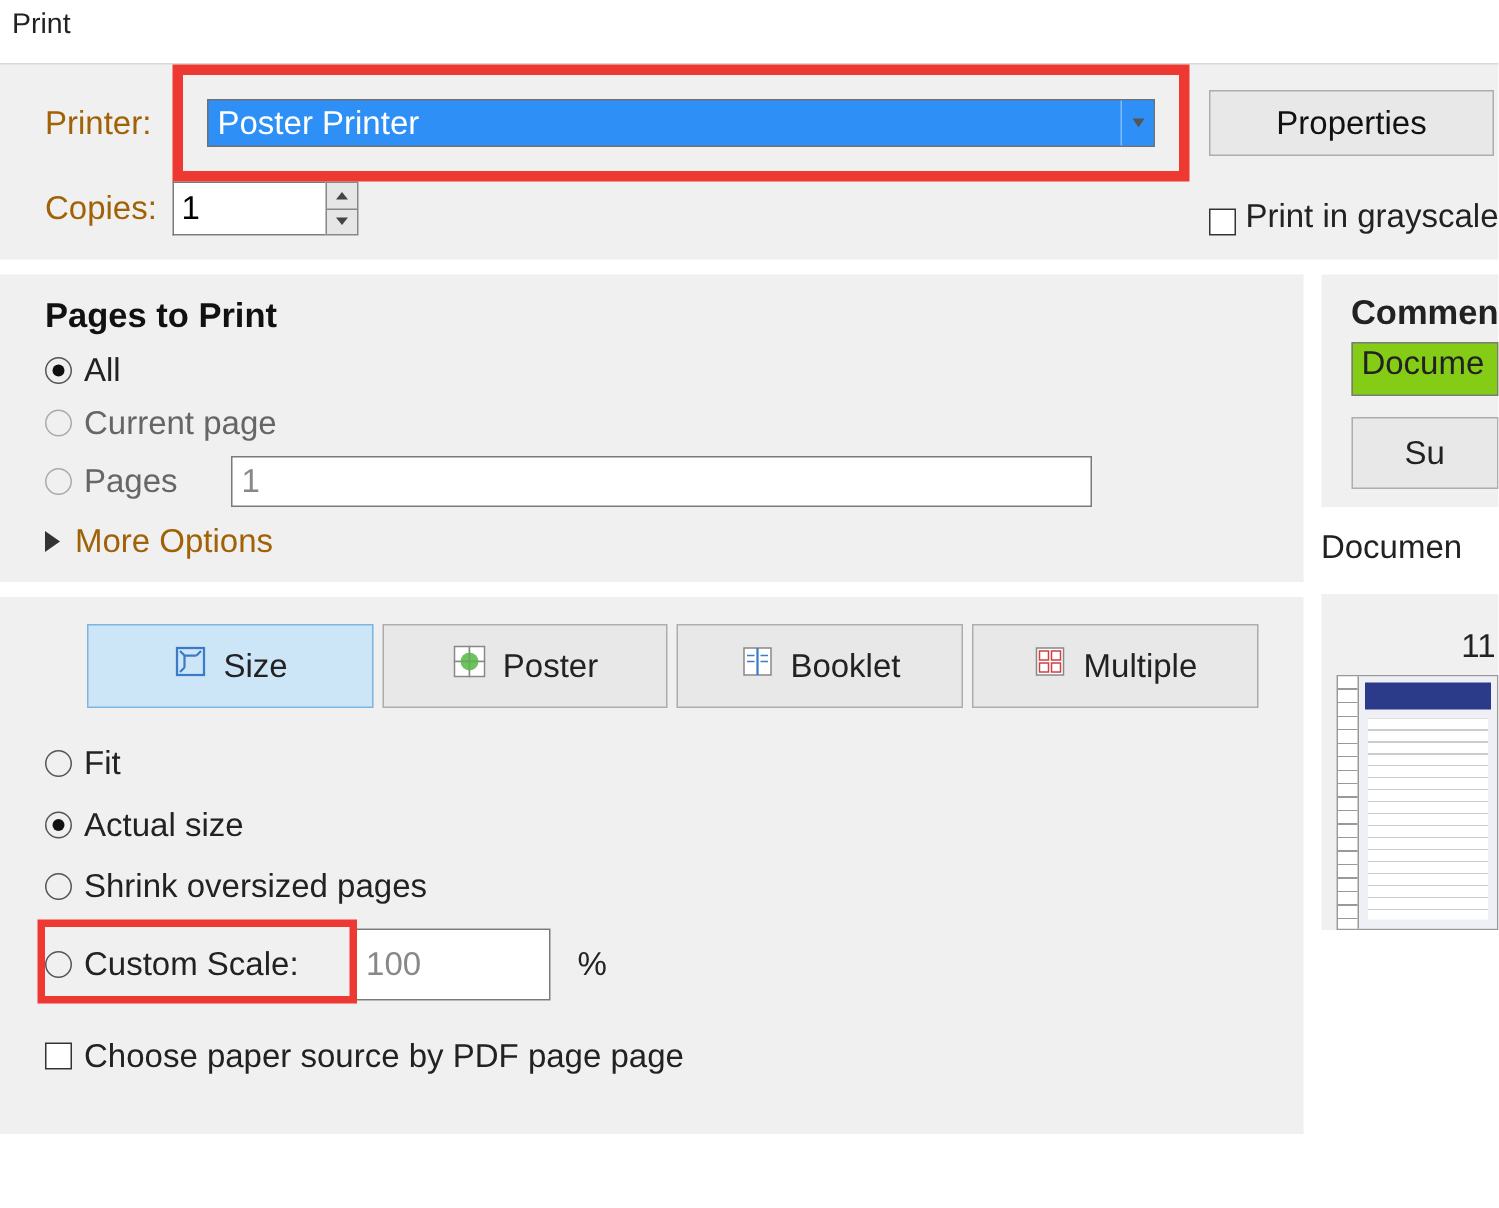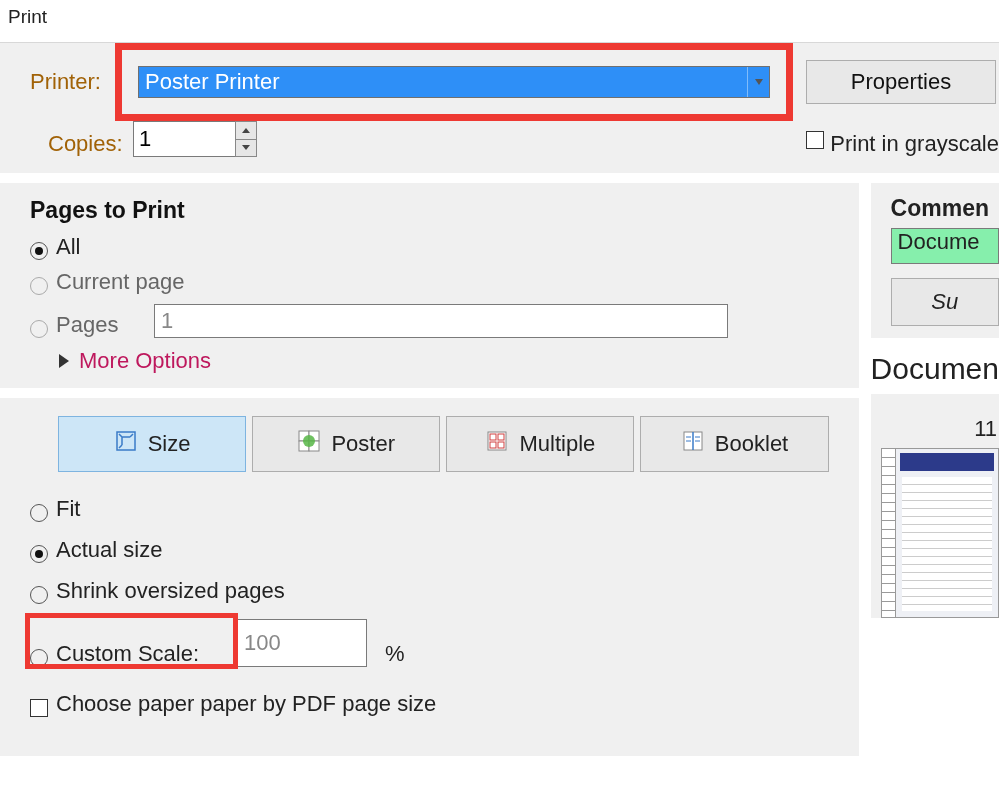--- a/index.html
+++ b/index.html
@@ -94,23 +94,22 @@
     border: 1px solid var(--btn-border);
     padding: 8px 24px;
     font-size: 22px;
     color: #111;
     cursor: pointer;
     width: 190px;
     text-align: center;
   }
   .copies-row {
     display: flex;
-    align-items: flex-end;
+    align-items: center;
     margin-top: 18px;
-    margin-left: 18px;
   }
   .copies-label {
     width: 115px;
     padding-left: 30px;
   }
   .spinner {
     display: flex;
     height: 36px;
   }
   .spinner input {
@@ -145,21 +144,21 @@
     border-right: 4px solid transparent;
   }
   .spinner-btns .up::after { border-bottom: 5px solid #444; }
   .spinner-btns .dn::after { border-top: 5px solid #444; }
 
   .grayscale {
     position: absolute;
     right: 0;
     bottom: 16px;
     display: flex;
-    align-items: flex-start;
+    align-items: flex-end;
     gap: 6px;
   }
   .cb {
     width: 18px; height: 18px;
     border: 1px solid #333;
     background: #fff;
   }
   
   .content-row {
     display: flex;
@@ -186,21 +185,21 @@
     margin: 0 0 10px 0;
     font-size: 23px;
     font-weight: 700;
     color: #111;
     display: flex;
     align-items: center;
     gap: 12px;
   }
   .radio-row, .check-row {
     display: flex;
-    align-items: flex-end;
+    align-items: center;
     gap: 8px;
     margin: 9px 0;
     font-size: 22px;
   }
   .radio {
     width: 18px; height: 18px;
     border: 1px solid #555;
     border-radius: 50%;
     display: inline-flex;
     align-items: center;
@@ -222,22 +221,21 @@
     border: 1px solid #7a7a7a;
     background: #fff;
     color: #888;
   }
   .more-opts {
     margin-top: 10px;
     display: flex;
     align-items: center;
     gap: 10px;
     font-size: 22px;
-    color: #be185d;
-    margin-left: 29px;
+    color: #a16207;
   }
   .triangle-right {
     width: 0; height: 0;
     border-top: 7px solid transparent;
     border-bottom: 7px solid transparent;
     border-left: 10px solid #333;
   }
   .info-icon {
     width: 26px; height: 26px;
     border-radius: 50%;
@@ -310,42 +308,41 @@
   }
   .rp-title {
     font-size: 23px;
     font-weight: 700;
     margin-bottom: 6px;
   }
   .rp-input {
     width: 100%;
     height: 36px;
     border: 1px solid #7a7a7a;
-    background: #86efac;
+    background: #84cc16;
     font-size: 22px;
     padding-left: 6px;
     overflow: hidden;
     white-space: nowrap;
   }
   .rp-btn {
     margin-top: 14px;
     width: 100%;
     background: var(--btn-bg);
     border: 1px solid var(--btn-border);
     padding: 10px 0;
     text-align: center;
     font-size: 22px;
     cursor: pointer;
     overflow: hidden;
     white-space: nowrap;
-    font-style: italic;
   }
   .right-label {
-    font-size: 30px;
-    padding: 14px 0 8px 0;
+    font-size: 22px;
+    padding: 14px 0 18px 0;
     overflow: hidden;
     white-space: nowrap;
   }
   .preview-dim {
     text-align: right;
     font-size: 22px;
     padding-right: 2px;
     margin-top: 22px;
   }
   .preview-box {
@@ -460,46 +457,46 @@
             <span class="icon-poster">
               <svg viewBox="0 0 24 24">
                   <rect x="2" y="2" width="10" height="10" fill="#fff" stroke="#888"></rect>
                   <rect x="12" y="2" width="10" height="10" fill="#fff" stroke="#888"></rect>
                   <rect x="2" y="12" width="10" height="10" fill="#fff" stroke="#888"></rect>
                   <rect x="12" y="12" width="10" height="10" fill="#fff" stroke="#888"></rect>
                   <circle cx="12" cy="12" r="6" fill="#57b647" opacity="0.85"></circle>
                 </svg>
             </span>
             <span>Poster</span>
-          </div>
-          <div class="tab">
-            <span class="icon-multiple">
-              <svg viewBox="0 0 24 24">
-                  <rect x="3" y="3" width="18" height="18" fill="#fff" stroke="#888"></rect>
-                  <rect x="5" y="5" width="6" height="6" fill="#fff" stroke="#d04040"></rect>
-                  <rect x="13" y="5" width="6" height="6" fill="#fff" stroke="#d04040"></rect>
-                  <rect x="5" y="13" width="6" height="6" fill="#fff" stroke="#d04040"></rect>
-                  <rect x="13" y="13" width="6" height="6" fill="#fff" stroke="#d04040"></rect>
-                </svg>
-            </span>
-            <span>Multiple</span>
           </div>
           <div class="tab">
             <span class="icon-booklet">
               <svg viewBox="0 0 24 24">
                   <rect x="3" y="3" width="18" height="18" fill="#fff" stroke="#888"></rect>
                   <line x1="12" y1="3" x2="12" y2="21" stroke="#3a7bc8" stroke-width="1.5"></line>
                   <line x1="5" y1="8" x2="10" y2="8" stroke="#3a7bc8"></line>
                   <line x1="5" y1="12" x2="10" y2="12" stroke="#3a7bc8"></line>
                   <line x1="14" y1="8" x2="19" y2="8" stroke="#3a7bc8"></line>
                   <line x1="14" y1="12" x2="19" y2="12" stroke="#3a7bc8"></line>
                 </svg>
             </span>
             <span>Booklet</span>
           </div>
+          <div class="tab">
+            <span class="icon-multiple">
+              <svg viewBox="0 0 24 24">
+                  <rect x="3" y="3" width="18" height="18" fill="#fff" stroke="#888"></rect>
+                  <rect x="5" y="5" width="6" height="6" fill="#fff" stroke="#d04040"></rect>
+                  <rect x="13" y="5" width="6" height="6" fill="#fff" stroke="#d04040"></rect>
+                  <rect x="5" y="13" width="6" height="6" fill="#fff" stroke="#d04040"></rect>
+                  <rect x="13" y="13" width="6" height="6" fill="#fff" stroke="#d04040"></rect>
+                </svg>
+            </span>
+            <span>Multiple</span>
+          </div>
         </div>
 
         <div class="size-options">
           <div class="radio-row">
             <span class="radio"></span>
             <span>Fit</span>
           </div>
           <div class="radio-row">
             <span class="radio on"></span>
             <span>Actual size</span>
@@ -509,21 +506,21 @@
             <span>Shrink oversized pages</span>
           </div>
           <div class="radio-row">
             <span class="radio"></span>
             <span>Custom Scale:</span>
             <input class="scale-input" value="100" style="">
             <span style="margin-left:10px;">%</span>
           </div>
           <div class="check-row" style="margin-top:24px;">
             <span class="cb"></span>
-            <span>Choose paper paper by PDF page size</span>
+            <span>Choose paper source by PDF page page</span>
           </div>
         </div>
       </div>
     </div>
 
     <div class="right-col">
       <div class="right-panel">
         <div class="rp-title">Commen</div>
         <div class="rp-input">Docume</div>
         <div class="rp-btn">Su</div>

